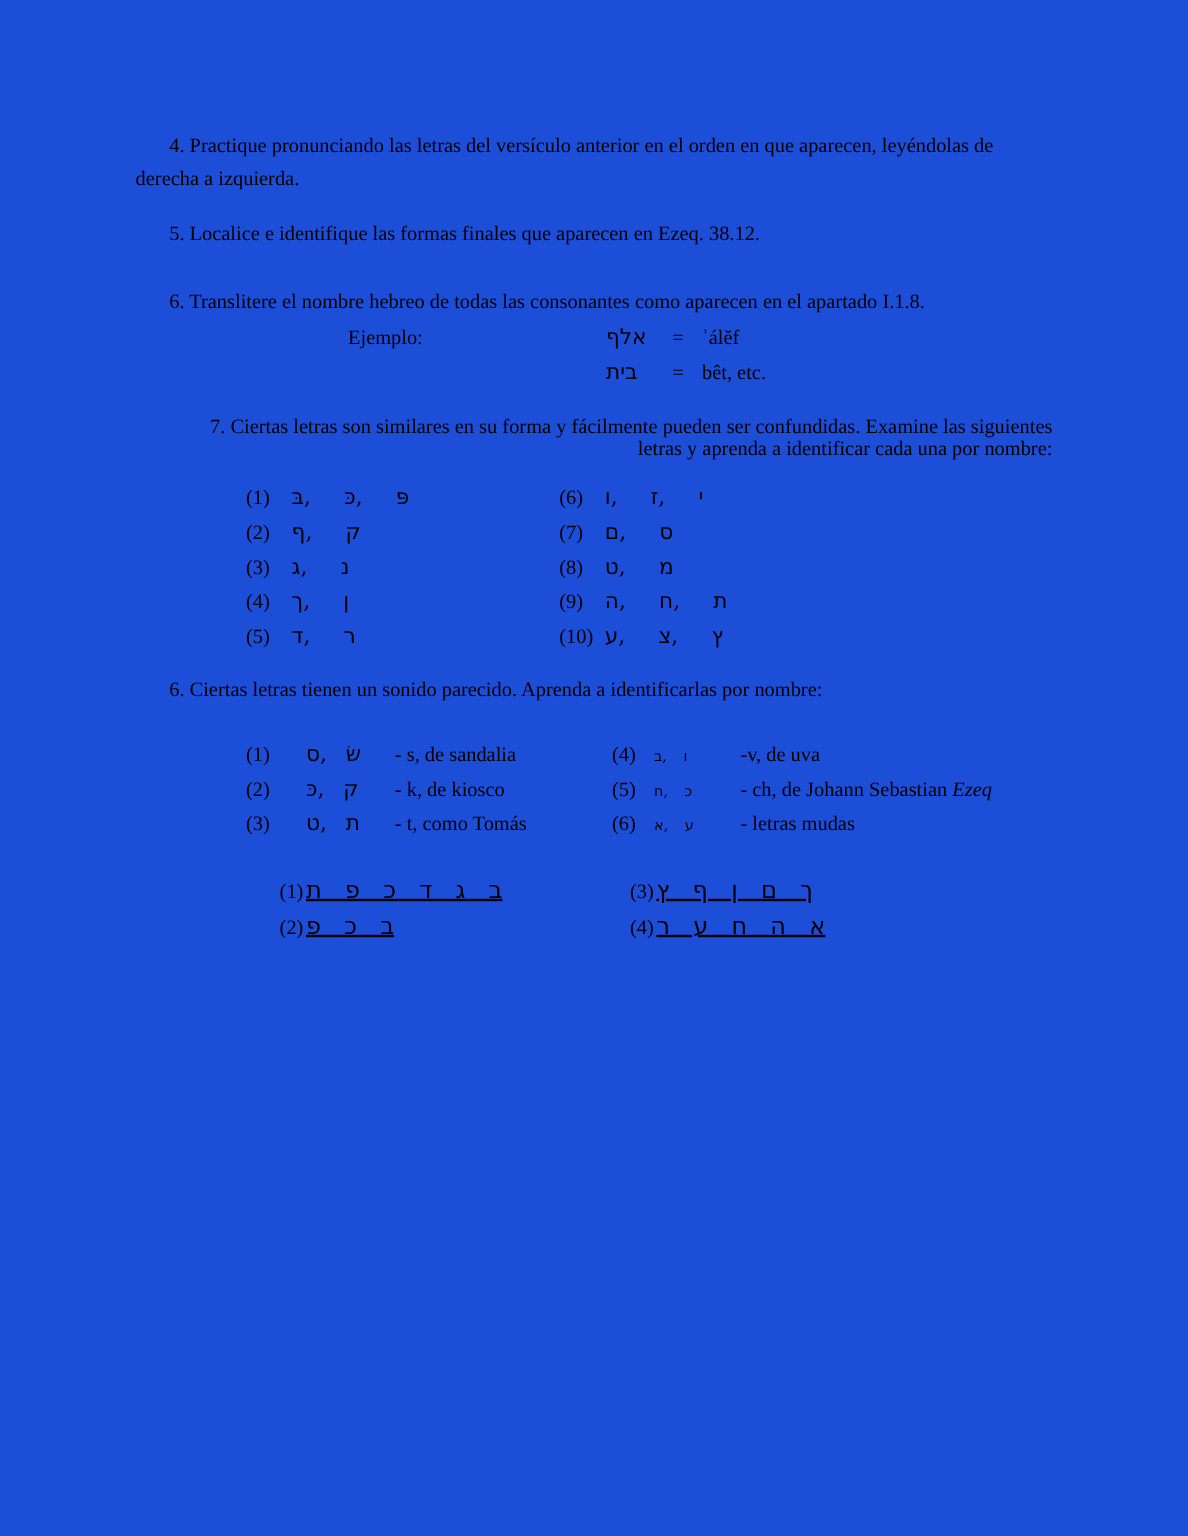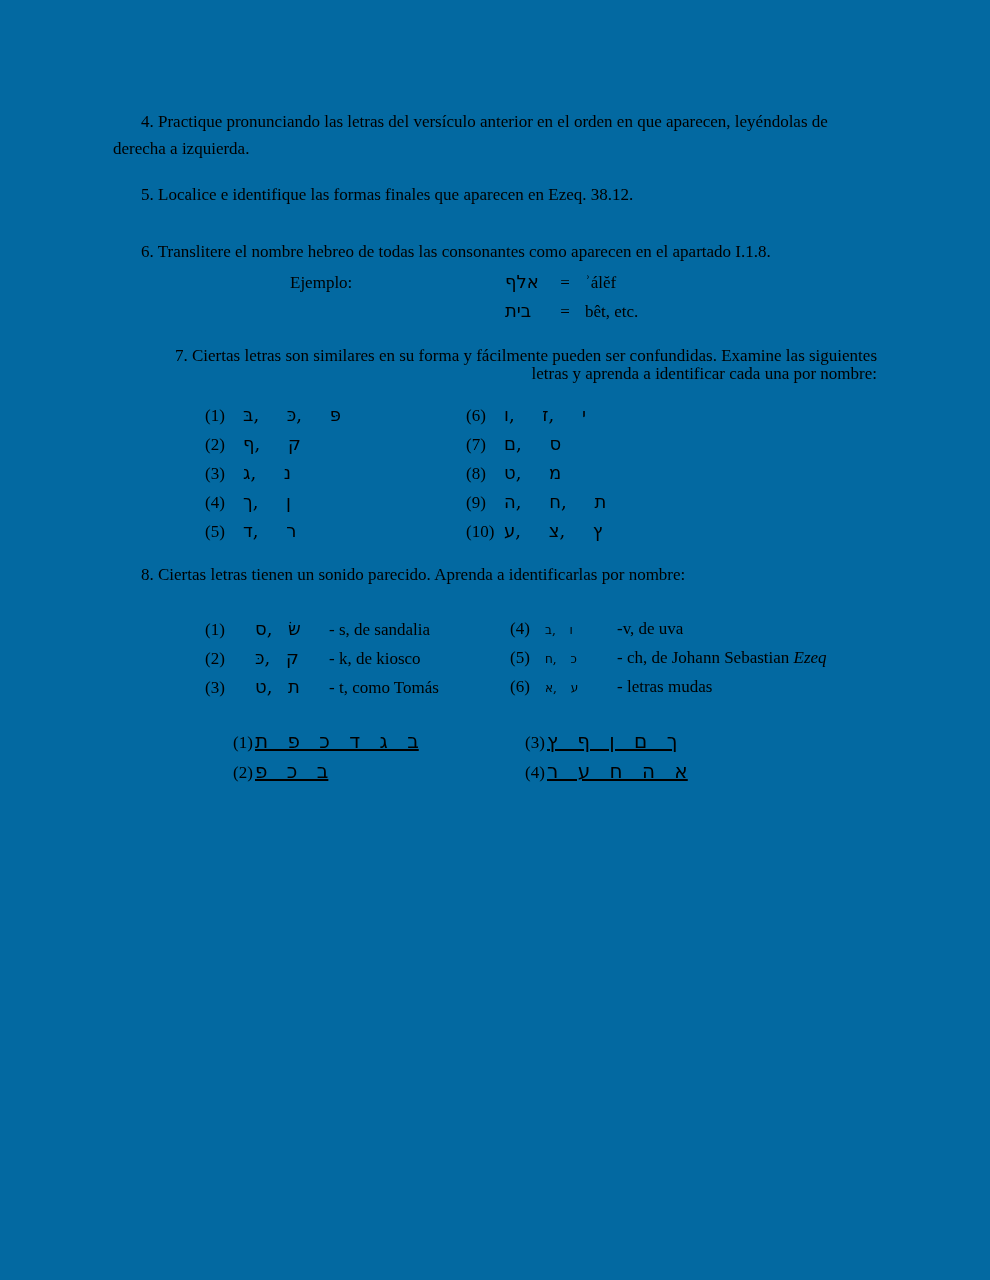--- a/index.html
+++ b/index.html
@@ -1,18 +1,18 @@
 <!DOCTYPE html>
 <html><head>
 <meta charset="utf-8">
 <style>
   * { margin:0; padding:0; box-sizing:border-box; }
   html,body { background:#ffffff; }
   .page {
-    width:990px; height:1280px; background:#0369a1; color:#000;
+    width:990px; height:1280px; background:#1d4ed8; color:#000;
     font-family:"Liberation Serif", serif; font-size:17px; line-height:27px;
     padding:108px 113px 0 113px; overflow:hidden;
   }
   .para { text-indent:28px; }
   .p4 { margin-bottom:19px; }
   .p5 { margin-bottom:30px; }
   .p6 { margin-bottom:2px; }
   .example { margin-left:177px; margin-bottom:22px; }
   .ex-row { display:flex; align-items:baseline; height:29px; line-height:29px; }
   .ex-label { width:215px; }
@@ -119,21 +119,21 @@
         <span class="s7-num">(9)</span>
         <span class="s7-let heb">ה, ח, ת</span>
       </div>
       <div class="s7-row">
         <span class="s7-num">(10)</span>
         <span class="s7-let heb">ע, צ, ץ</span>
       </div>
     </div>
   </div>
 
-  <p class="para p8">8. Ciertas letras tienen un sonido parecido. Aprenda a identificarlas por nombre:</p>
+  <p class="para p8">6. Ciertas letras tienen un sonido parecido. Aprenda a identificarlas por nombre:</p>
 
   <div class="sec8">
     <div class="s8-a">
       <div class="s8-row">
         <span class="s8-num-a">(1)</span>
         <span class="s8-let-a heb">ס, שׂ</span>
         <span class="s8-desc">- s, de sandalia</span>
       </div>
       <div class="s8-row">
         <span class="s8-num-a">(2)</span>

